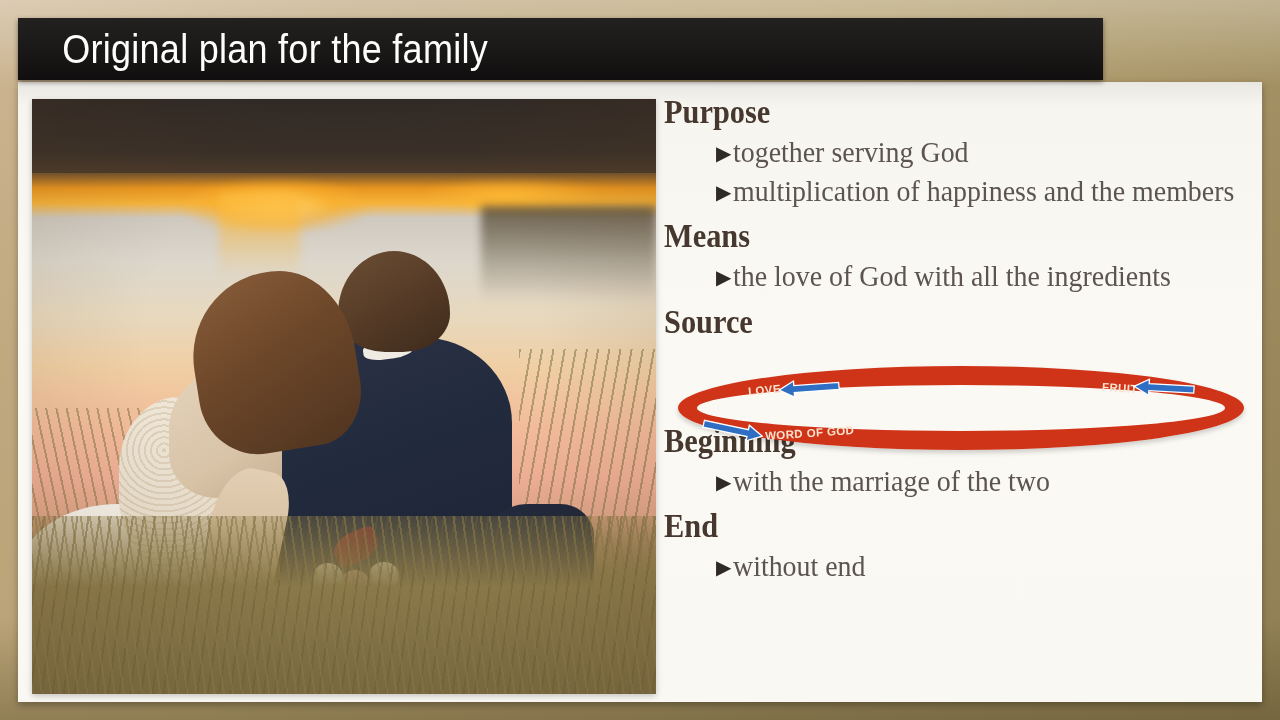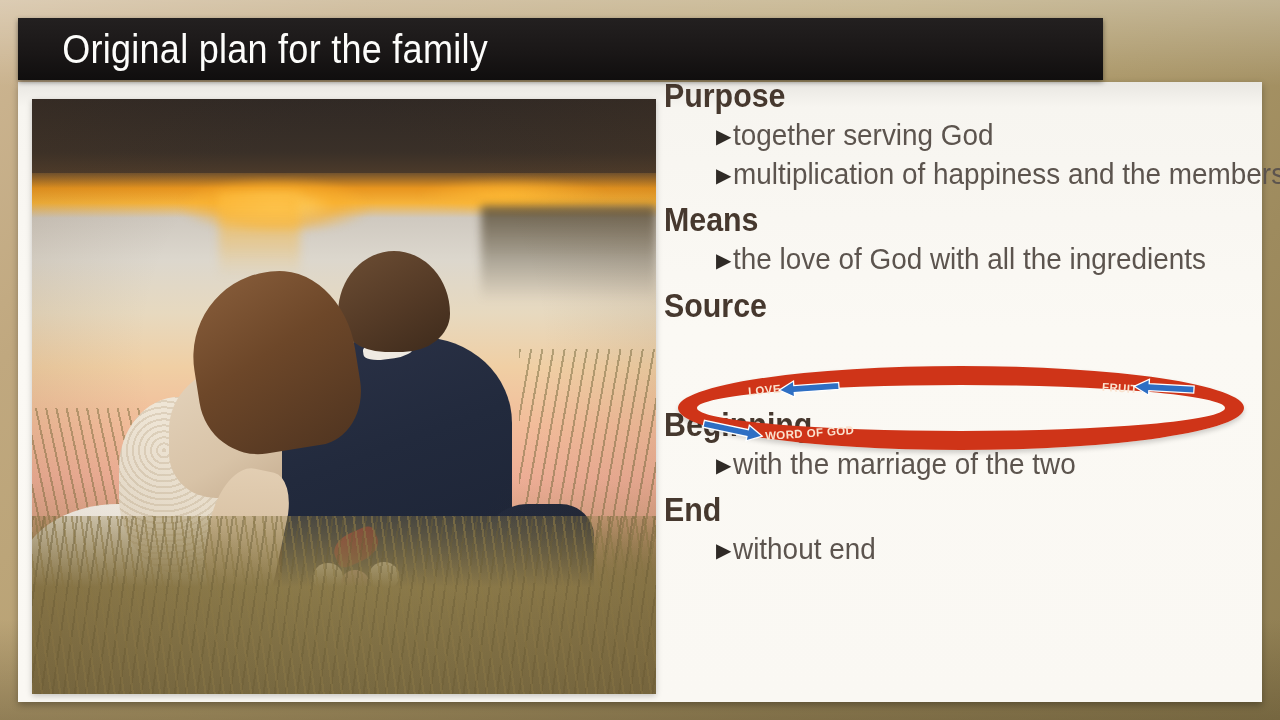--- a/index.html
+++ b/index.html
@@ -188,22 +188,23 @@
     border-radius:50% 20% 50% 20%;
     transform:rotate(-24deg);
   }
   .photo-soft {
     position:absolute; inset:0;
     background:radial-gradient(ellipse at 50% 42%, rgba(255,255,255,0) 45%, rgba(90,60,30,.16) 100%);
   }
 
   
   .content {
-    position:absolute; left:664px; top:79px; width:592px; height:600px;
+    position:absolute; left:664px; top:96px; width:592px; height:600px;
     z-index:5;
+    font-family:Liberation Serif, serif;
   }
   .heading {
     color:#46382e;
     font-size:33px;
     font-weight:700;
     line-height:1.0;
     letter-spacing:0px;
     transform:scaleX(.92);
     transform-origin:left center;
     white-space:nowrap;

